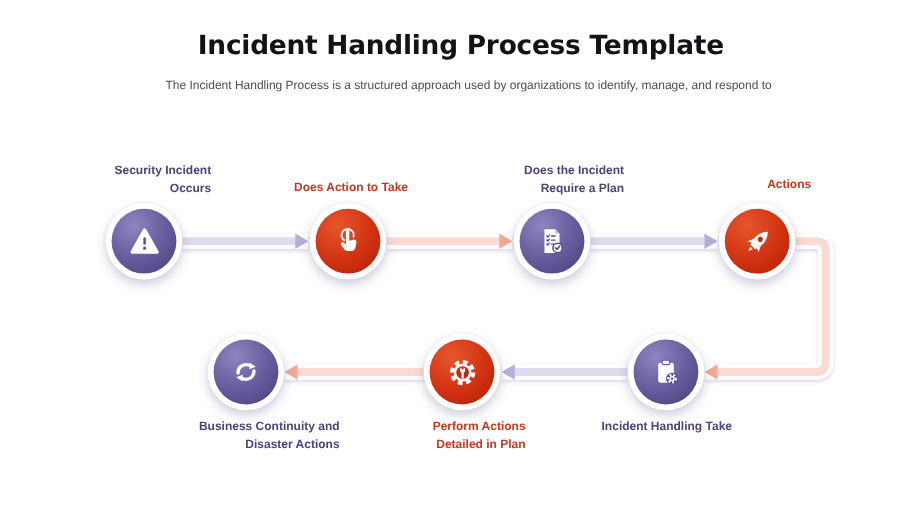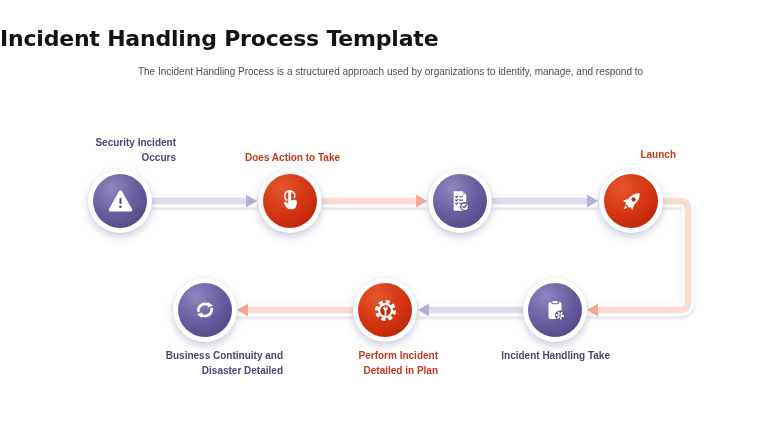--- a/index.html
+++ b/index.html
@@ -1,18 +1,18 @@
 <!DOCTYPE html>
 <html style="--title: #131317; --subtitle: #4D4D50; --purple_light: #8F85C0; --purple_dark: #473C7B; --red_light: #E4572E; --red_dark: #B01E04; --label_purple: #4A4578; --label_red: #C2391F; --line_purple: #DEDBEF; --arrow_purple: #B5AFDC; --line_pink: #FADAD2; --arrow_pink: #F3A895;"><head>
 <meta charset="utf-8">
 <style>
   html,body{margin:0;padding:0;background:#fff;}
   .stage{position:relative;width:768px;height:432px;background:#ffffff;overflow:hidden;
          font-family:"Liberation Sans",sans-serif;}
-  .title{position:absolute;top:26px;left:0;width:768px;text-align:left;
+  .title{position:absolute;top:26px;left:0;width:768px;text-align:center;
          font-family:"DejaVu Sans",sans-serif;font-weight:800;font-size:22px;
          letter-spacing:-0.2px;color:var(--title,#131317);}
   .subtitle{position:absolute;top:64px;left:0;width:768px;text-align:center;
             font-size:10px;line-height:16px;color:var(--subtitle,#4D4D50);font-weight:500;}
   .subtitle span{display:block;margin-left:13px;}
   
   .wires{position:absolute;left:0;top:0;z-index:1;pointer-events:none;}
   .w-under{stroke:#ffffff;stroke-width:13;fill:none;}
   .c-purple{stroke:var(--line_purple,#DEDBEF);stroke-width:6.5;fill:none;}
   .c-pink{stroke:var(--line_pink,#FADAD2);stroke-width:6.5;fill:none;}
@@ -85,21 +85,22 @@
     </g>
 
     <g>
       <line class="c-pink" x1="353" y1="310" x2="248" y2="310"></line>
       <polygon class="h-pink" points="248,303.6 237,310 248,316.4"></polygon>
     </g>
   </svg>
 
   <div class="lbl above lbl-purple" style="left:120px;top:165px;width:112px">Security Incident Occurs</div>
   <div class="lbl above lbl-red" style="left:290px;top:165px;width:100px">Does Action to Take</div>
-  <div class="lbl above lbl-red" style="left:631px;top:162px;width:90px">Launch</div>
+  <div class="lbl above lbl-purple" style="left:460px;top:165px;width:120px">Does the Incident Require a Plan</div>
+  <div class="lbl above lbl-red" style="left:631px;top:162px;width:90px">Actions</div>
 
   <div class="node" style="left:120px;top:201px">
     <div class="disc purple">
       <span>
         <svg width="27" height="27" viewBox="0 0 24 24">
           <path d="M12 3.4 21.2 19.6 H2.8 Z" fill="#fff" stroke="#fff" stroke-width="2.6" stroke-linejoin="round"></path>
           <rect x="11.05" y="8.7" width="1.9" height="5.5" rx="0.95" fill="#5A4F93"></rect>
           <circle cx="12" cy="16.7" r="1.15" fill="#5A4F93"></circle>
         </svg>
       </span>
@@ -189,16 +190,16 @@
           <path d="M5.9 12.8 C5.6 9.3 8.4 6.4 12 6.4 c1.7 0 3.1.5 4.2 1.4" fill="none" stroke="#fff" stroke-width="2.5" stroke-linecap="round"></path>
           <polygon points="14.9,4.9 19.5,8 14.5,9.8" fill="#fff"></polygon>
           <path d="M18.1 11.2 C18.4 14.7 15.6 17.6 12 17.6 c-1.7 0-3.1-.5-4.2-1.4" fill="none" stroke="#fff" stroke-width="2.5" stroke-linecap="round"></path>
           <polygon points="9.1,19.1 4.5,16 9.5,14.2" fill="#fff"></polygon>
         </svg>
       </span>
     </div>
   </div>
 
   <div class="lbl lbl-purple" style="left:555px;top:349px;width:110px">Incident Handling Take</div>
-  <div class="lbl lbl-red" style="left:385px;top:349px;width:106px">Perform Incident Detailed in Plan</div>
-  <div class="lbl lbl-purple" style="left:205px;top:349px;width:156px">Business Continuity and Disaster Detailed</div>
+  <div class="lbl lbl-red" style="left:385px;top:349px;width:106px">Perform Actions Detailed in Plan</div>
+  <div class="lbl lbl-purple" style="left:205px;top:349px;width:156px">Business Continuity and Disaster Actions</div>
 
 </div>
 
 </body></html>

